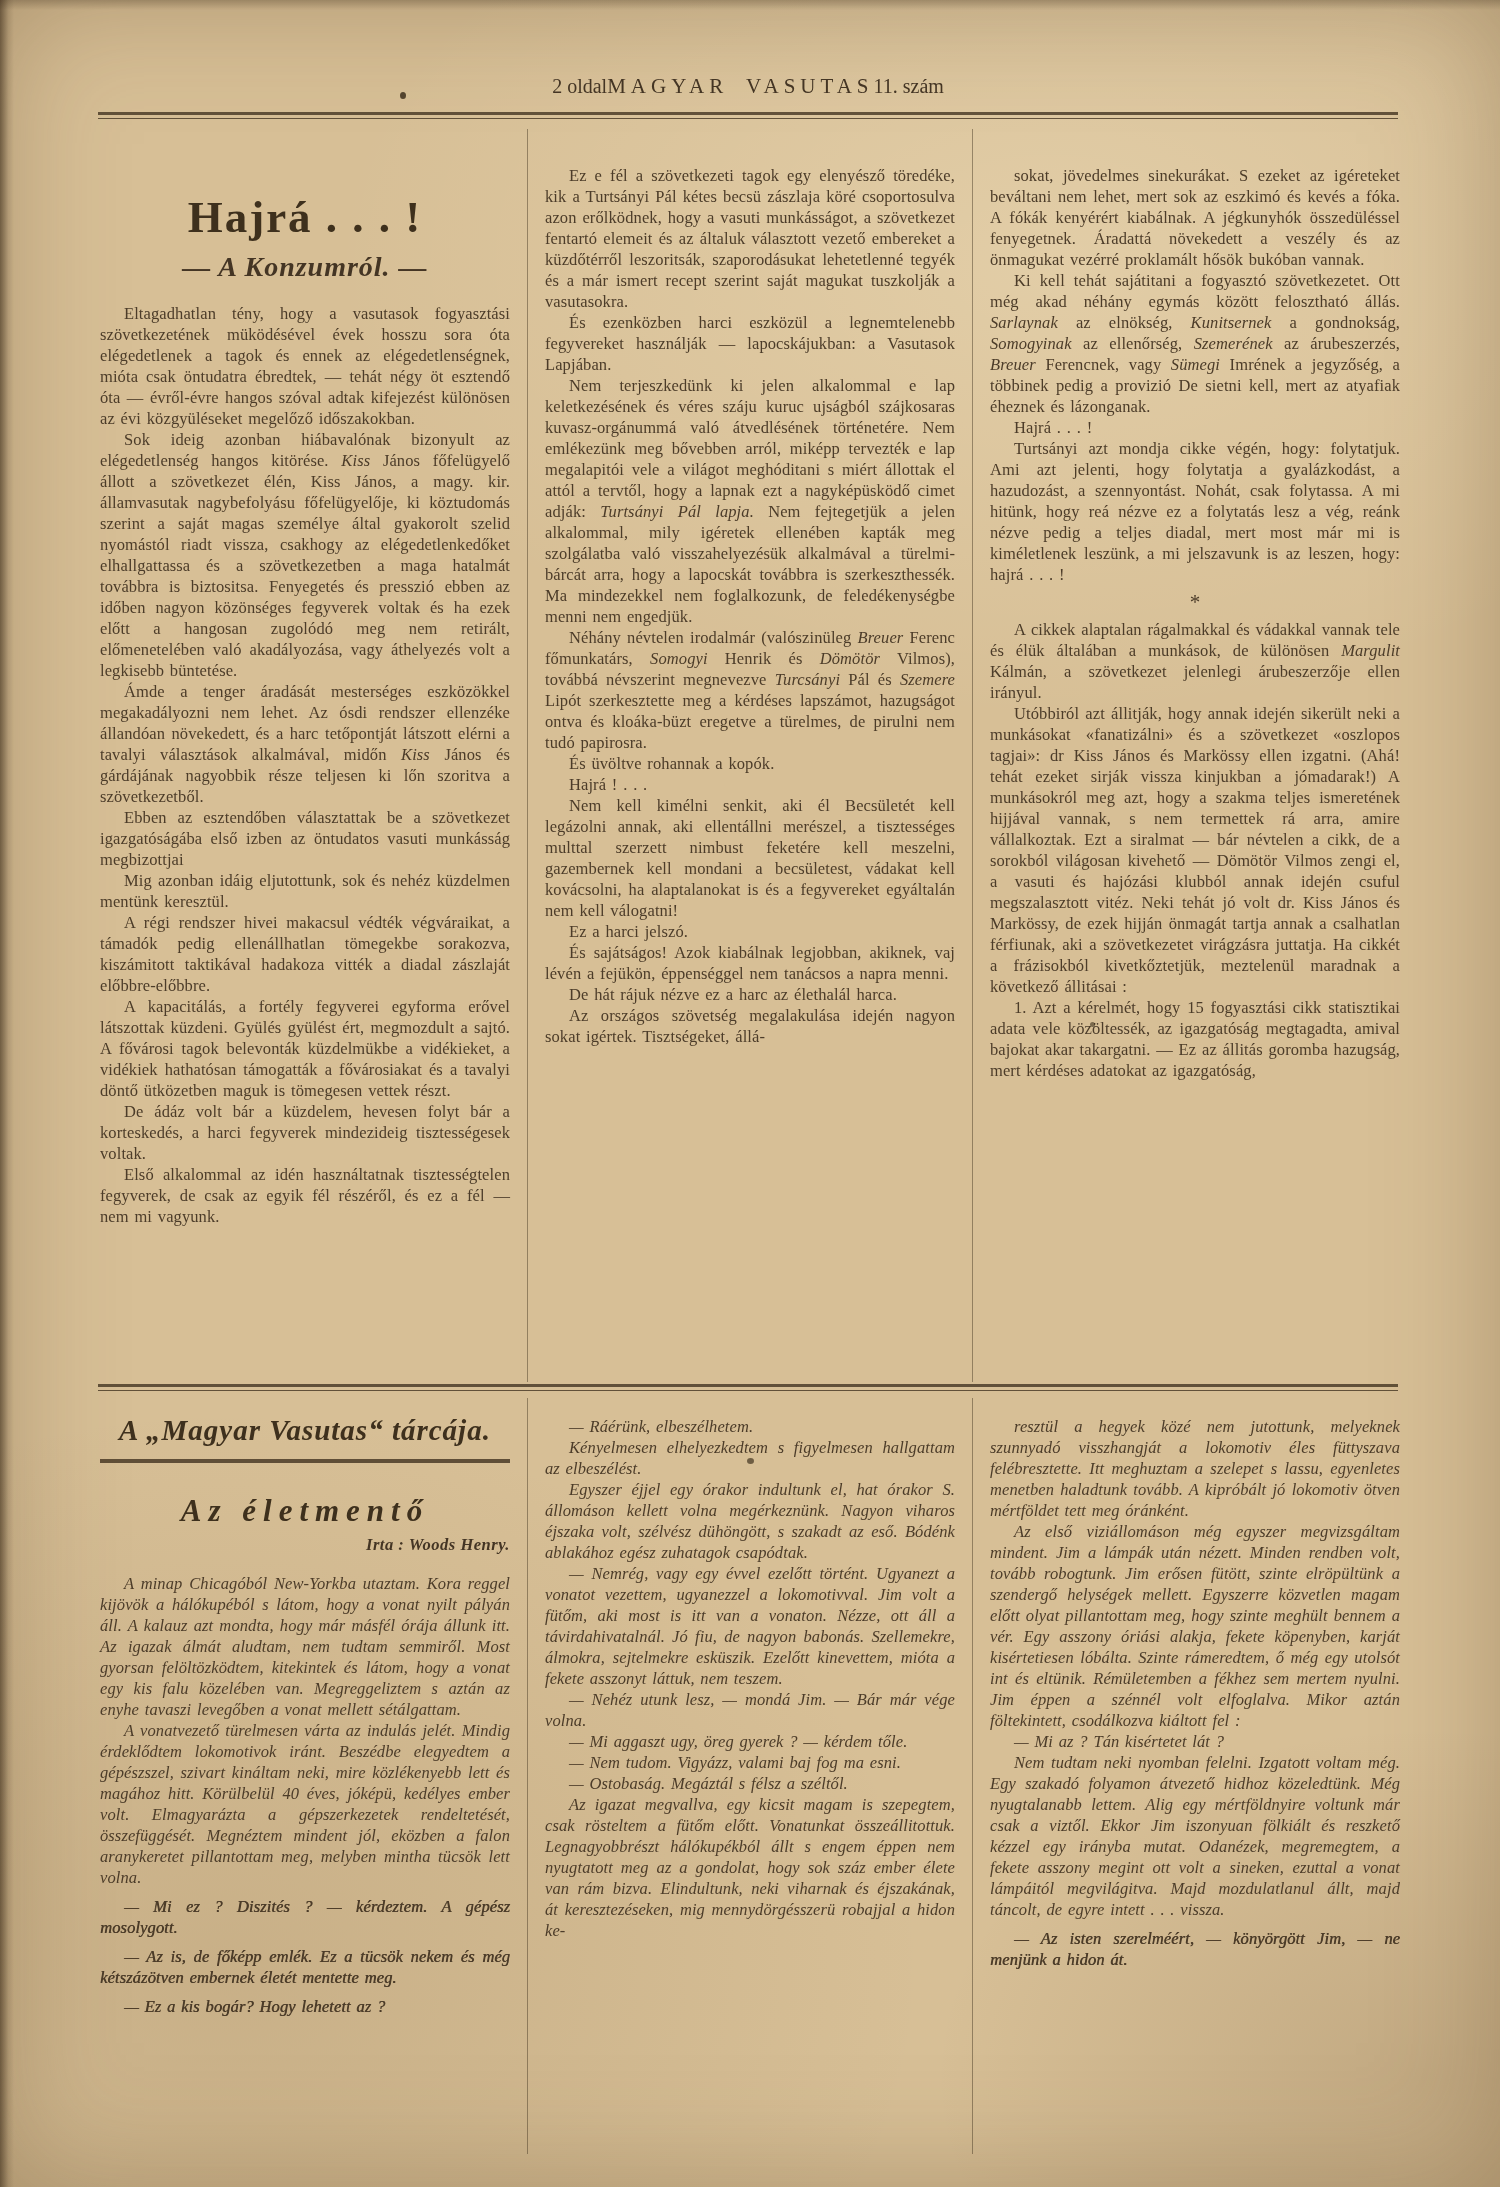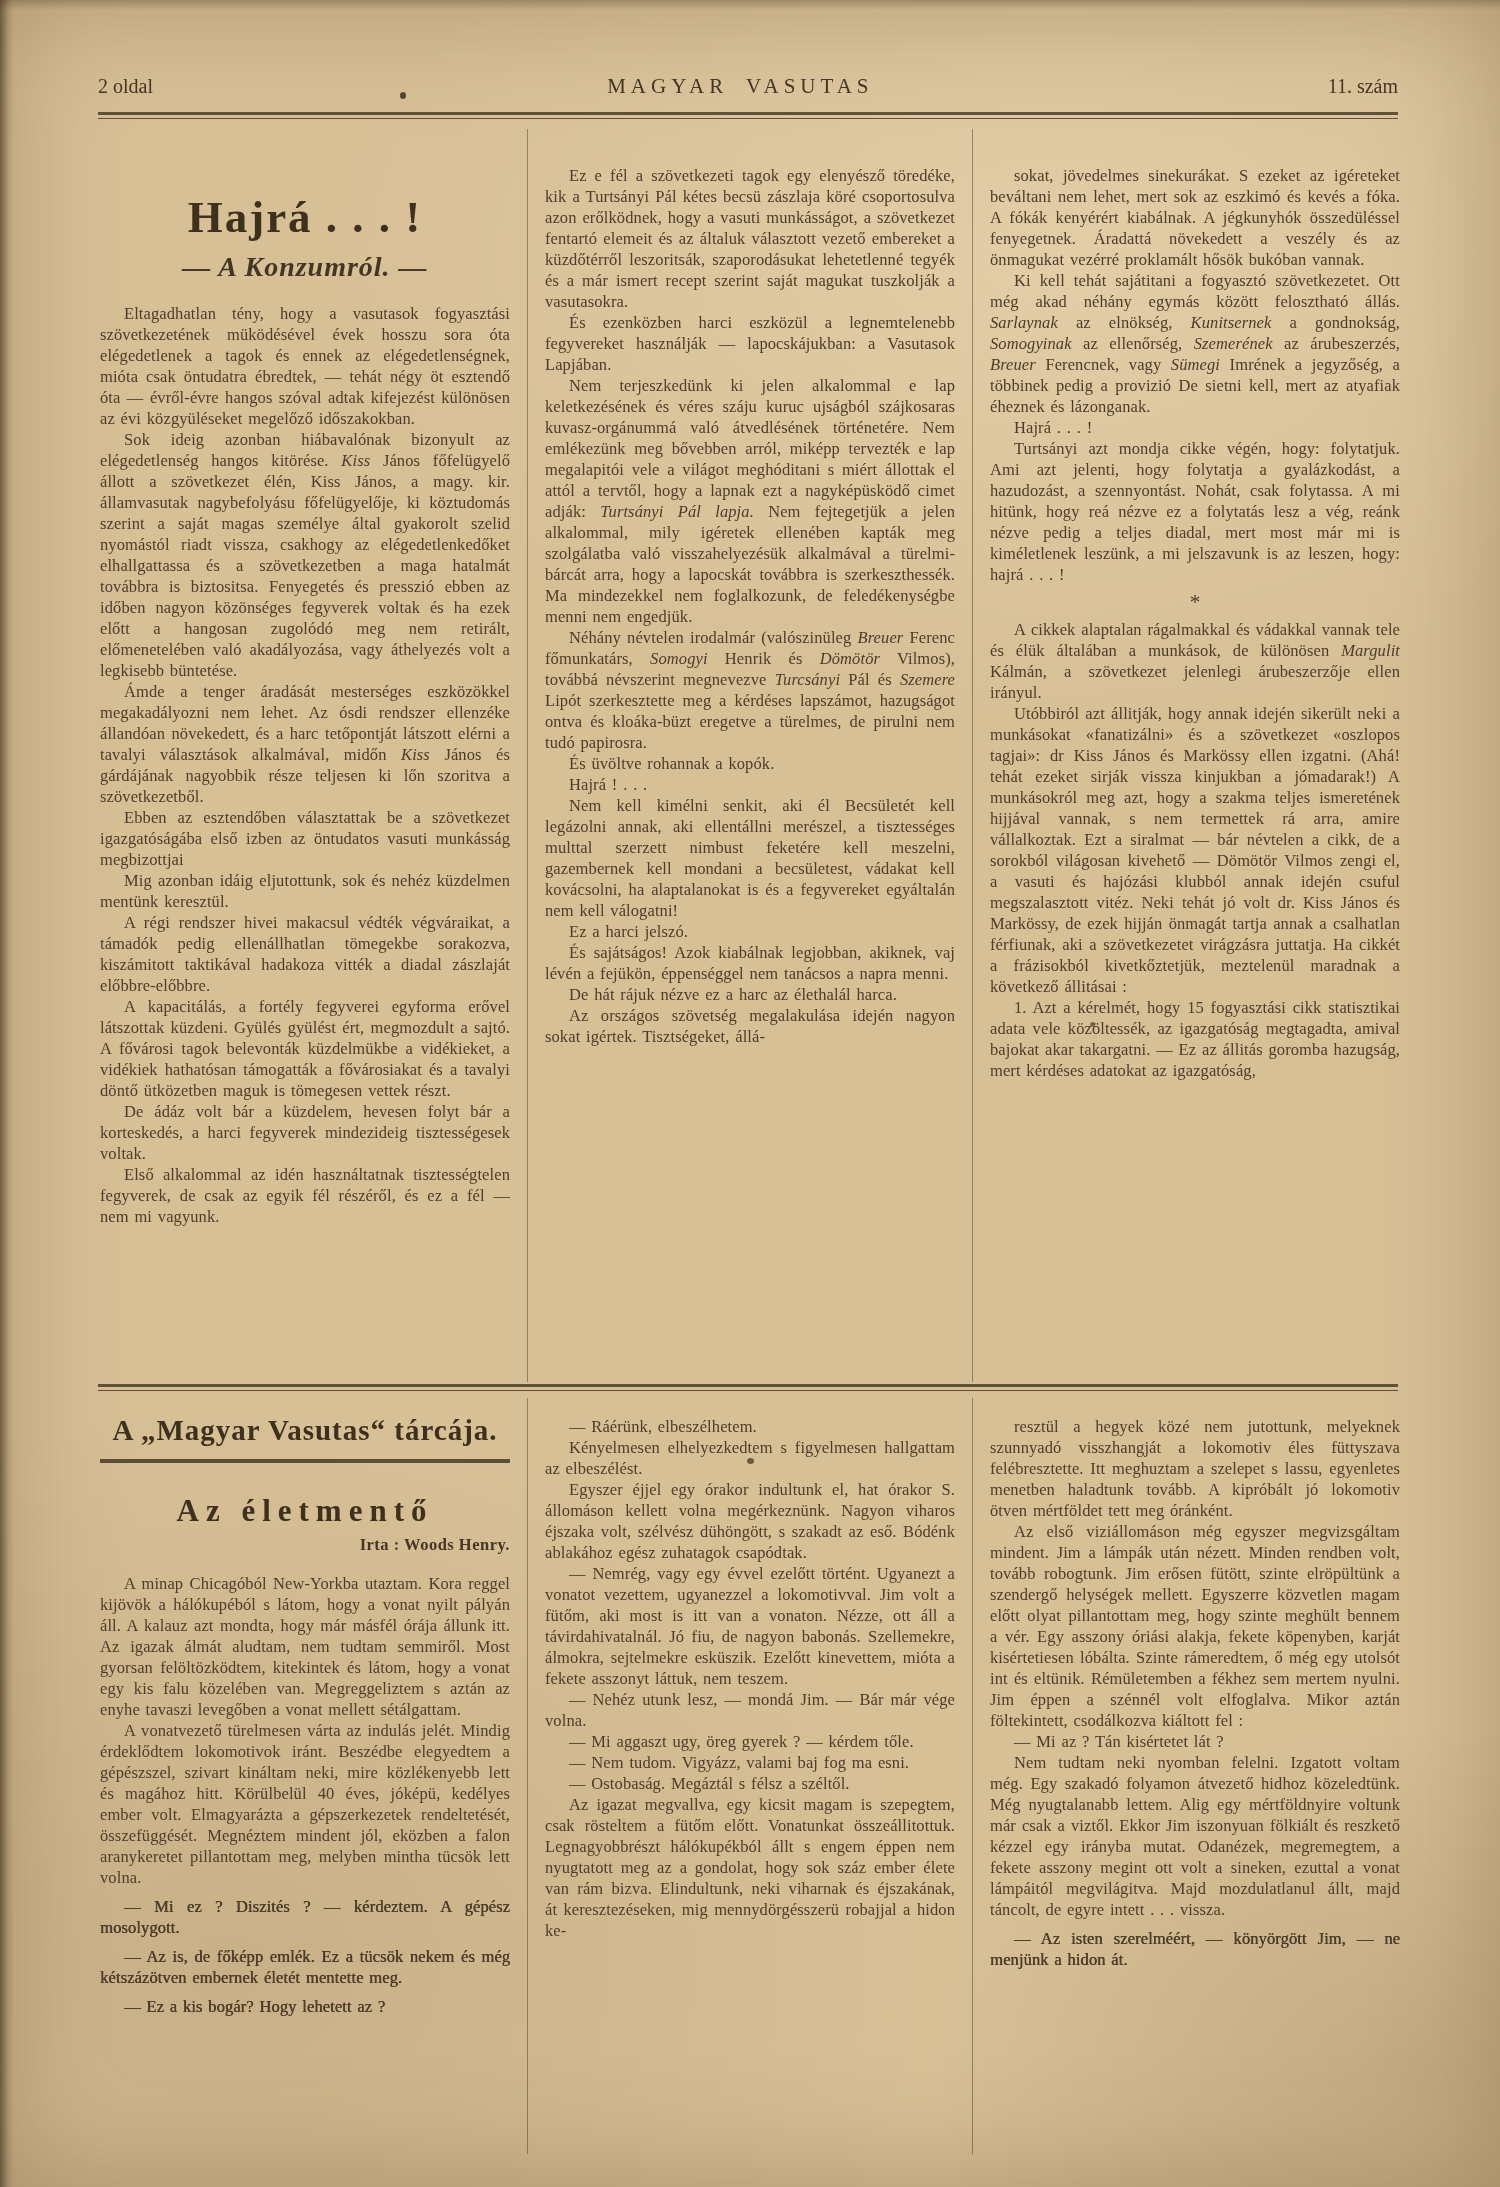--- a/index.html
+++ b/index.html
@@ -16,35 +16,35 @@
   .edge-left{position:absolute;left:0;top:0;bottom:0;width:14px;
     background:linear-gradient(90deg, rgba(45,30,14,.55), rgba(45,30,14,.12) 60%, transparent);}
   .edge-top{position:absolute;left:0;top:0;right:0;height:10px;
     background:linear-gradient(180deg, rgba(45,30,14,.25), transparent);}
   .speck{position:absolute;border-radius:50%;background:rgba(40,28,12,.75);}
   .speck.s1{left:400px;top:92px;width:6px;height:7px;}
   .speck.s2{left:747px;top:1458px;width:7px;height:6px;opacity:.8;}
   .speck.s3{left:1090px;top:1022px;width:5px;height:5px;opacity:.7;}
 
   .hdr{position:absolute;top:74px;left:98px;right:102px;display:flex;
-    justify-content:space-between;align-items:baseline;font-size:20px;color:#443524;}
+    justify-content:center;align-items:baseline;font-size:20px;color:#443524;}
   .hdr .masthead{letter-spacing:5px;font-size:21px;word-spacing:8px;}
   .rule-double{position:absolute;left:98px;right:102px;height:3px;
     border-top:3px solid #41321f;border-bottom:1px solid #41321f;opacity:.78;}
   .rd-top{top:112px;}
   .rd-mid{top:1384px;}
 
   .cols{position:absolute;left:98px;right:98px;display:flex;overflow:hidden;align-items:stretch;}
   .cols.top{top:129px;height:1253px;}
   .cols.bottom{top:1398px;height:756px;}
   .col{flex:1 1 0;min-width:0;padding:36px 17px 0 17px;}
   .col:first-child{padding-left:2px;}
   .col:last-child{padding-right:2px;}
   .col + .col{border-left:1.5px solid rgba(62,48,28,.45);}
-  .cols.bottom .col{padding-top:18px;}
+  .cols.bottom .col{padding-top:18px;font-style:italic;}
   .cols.bottom .col:first-child{padding-top:0;}
 
   p.par{margin:0;text-indent:24px;text-align:justify;font-size:16.5px;line-height:21px;
     letter-spacing:.1px;word-spacing:1.5px;}
   p.par.star{text-align:center;text-indent:0;font-size:21px;line-height:34px;}
   p.par.heavy{text-shadow:.45px 0 0 currentColor;margin-top:8px;}
 
   .article-title{margin:26px 0 8px;text-align:center;font-weight:bold;font-size:45px;
     letter-spacing:2px;color:#3e301d;font-family:"Liberation Serif","DejaVu Serif",serif;}
   .article-subtitle{margin:0 0 20px;text-align:center;font-style:italic;font-weight:bold;

